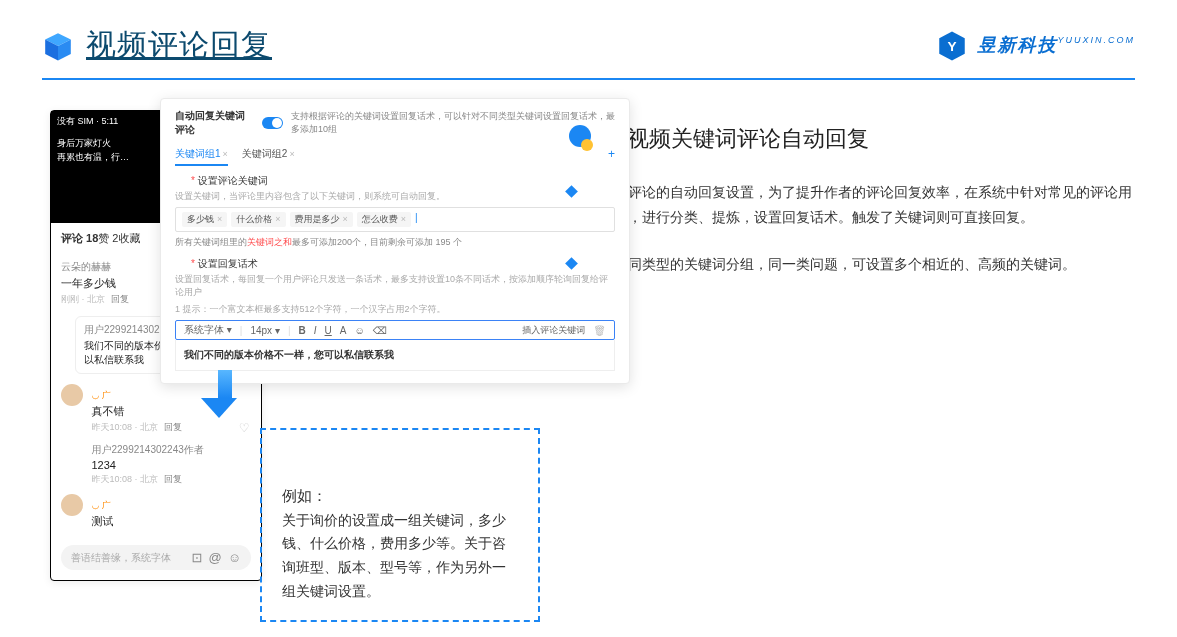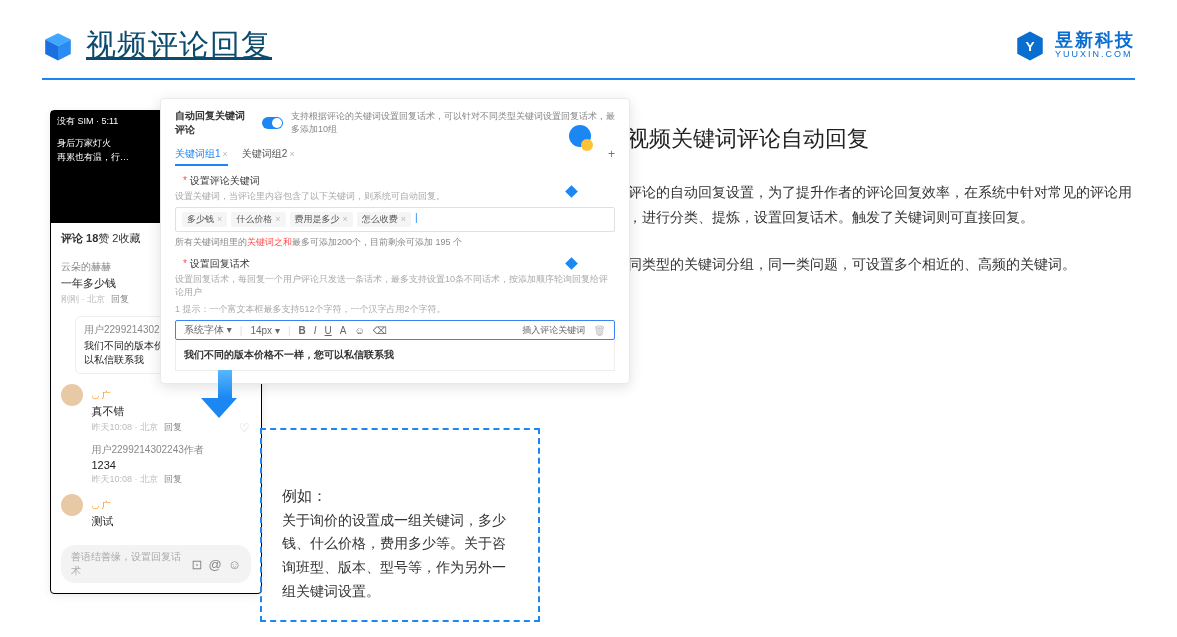--- a/index.html
+++ b/index.html
@@ -5,21 +5,21 @@
 * { margin: 0; padding: 0; box-sizing: border-box; }
 body { font-family: "Microsoft YaHei", Arial, sans-serif; background: #fff; width: 1177px; height: 637px; position: relative; }
 
 
 .header { display: flex; align-items: center; justify-content: space-between; padding: 25px 42px 12px 42px; }
 .header-left { display: flex; align-items: center; gap: 12px; }
 .cube-icon { width: 32px; height: 32px; }
 .page-title { font-size: 30px; font-weight: 400; color: #0c4a6e; letter-spacing: 1px; text-decoration: underline; }
 .logo-block { display: flex; align-items: center; gap: 8px; }
 .logo-hex { width: 34px; height: 34px; }
-.logo-txt { display: flex; flex-direction: column; line-height: 1.1; }
+.logo-txt { display: flex; flex-direction: row; line-height: 1.1; font-style: italic; }
 .logo-cn { font-size: 18px; font-weight: 700; color: #0a6ed1; letter-spacing: 2px; }
 .logo-en { font-size: 9px; color: #0a6ed1; letter-spacing: 2px; }
 .divider { height: 2px; background: #1b87f3; margin: 0 42px; }
 
 .content { display: flex; padding: 18px 42px 0 42px; gap: 25px; }
 
 
 .left-wrap { position: relative; width: 500px; height: 495px; flex: none; }
 
 
@@ -48,21 +48,21 @@
 .panel { position: absolute; top: 0; left: 118px; width: 470px; background: #fff; border: 1px solid #eaeaea; border-radius: 4px; box-shadow: 0 3px 14px rgba(0,0,0,.12); padding: 10px 14px 12px; font-size: 10px; color: #555; }
 .panel-row1 { display: flex; align-items: center; gap: 8px; }
 .panel-row1 .lab { font-weight: 700; color: #333; }
 .toggle { width: 24px; height: 12px; background: #1b87f3; border-radius: 8px; position: relative; }
 .toggle:after { content: ""; position: absolute; right: 1px; top: 1px; width: 10px; height: 10px; background: #fff; border-radius: 50%; }
 .panel-row1 .desc { font-size: 9px; color: #888; }
 .kw-tabs { display: flex; gap: 14px; margin: 10px 0 8px; font-size: 10px; }
 .kw-tabs .on { color: #1b87f3; border-bottom: 2px solid #1b87f3; padding-bottom: 3px; }
 .kw-tabs .x { color: #bbb; font-size: 9px; margin-left: 2px; }
 .kw-tabs .plus { color: #1b87f3; margin-left: auto; font-size: 12px; }
-.star-lab { color: #333; margin: 6px 8px 2px; }
+.star-lab { color: #333; margin: 6px 16px 2px; }
 .star-lab:before { content: "* "; color: #ff4d4f; }
 .hint { color: #aaa; font-size: 9px; margin-bottom: 4px; }
 .chip-box { border: 1px solid #e0e0e0; border-radius: 2px; padding: 4px 6px; display: flex; flex-wrap: wrap; gap: 4px; }
 .chip { background: #f5f5f5; border-radius: 2px; padding: 1px 5px; font-size: 9px; color: #555; }
 .chip .cx { color: #bbb; margin-left: 3px; }
 .kw-note { font-size: 9px; color: #888; margin: 4px 0 8px; }
 .kw-note .hl { color: #ff4d4f; }
 .toolbar { display: flex; align-items: center; gap: 8px; border: 1px solid #3b82f6; border-radius: 2px; padding: 2px 8px; font-size: 10px; color: #666; }
 .toolbar .sep { color: #ddd; }
 .toolbar .ins { margin-left: auto; font-size: 9px; }
@@ -165,21 +165,21 @@
         </div>
         <div class="sub-row">
           <span class="av"></span>
           <span style="display:inline-block;vertical-align:top">
             <span style="color:#ff8a00;font-size:9px">◡ 广</span>
             <div class="c-body">测试</div>
           </span>
         </div>
       </div>
       <div class="c-input">
-        <span>善语结善缘，设置回复话术</span>
+        <span>善语结善缘，系统字体</span>
         <span style="margin-left:auto"></span>
         <span class="ico">⊡</span>
         <span class="ico">@</span>
         <span class="ico">☺</span>
       </div>
     </div>
 
     <div class="panel">
       <div class="panel-row1">
         <span class="lab">自动回复关键词评论</span>

